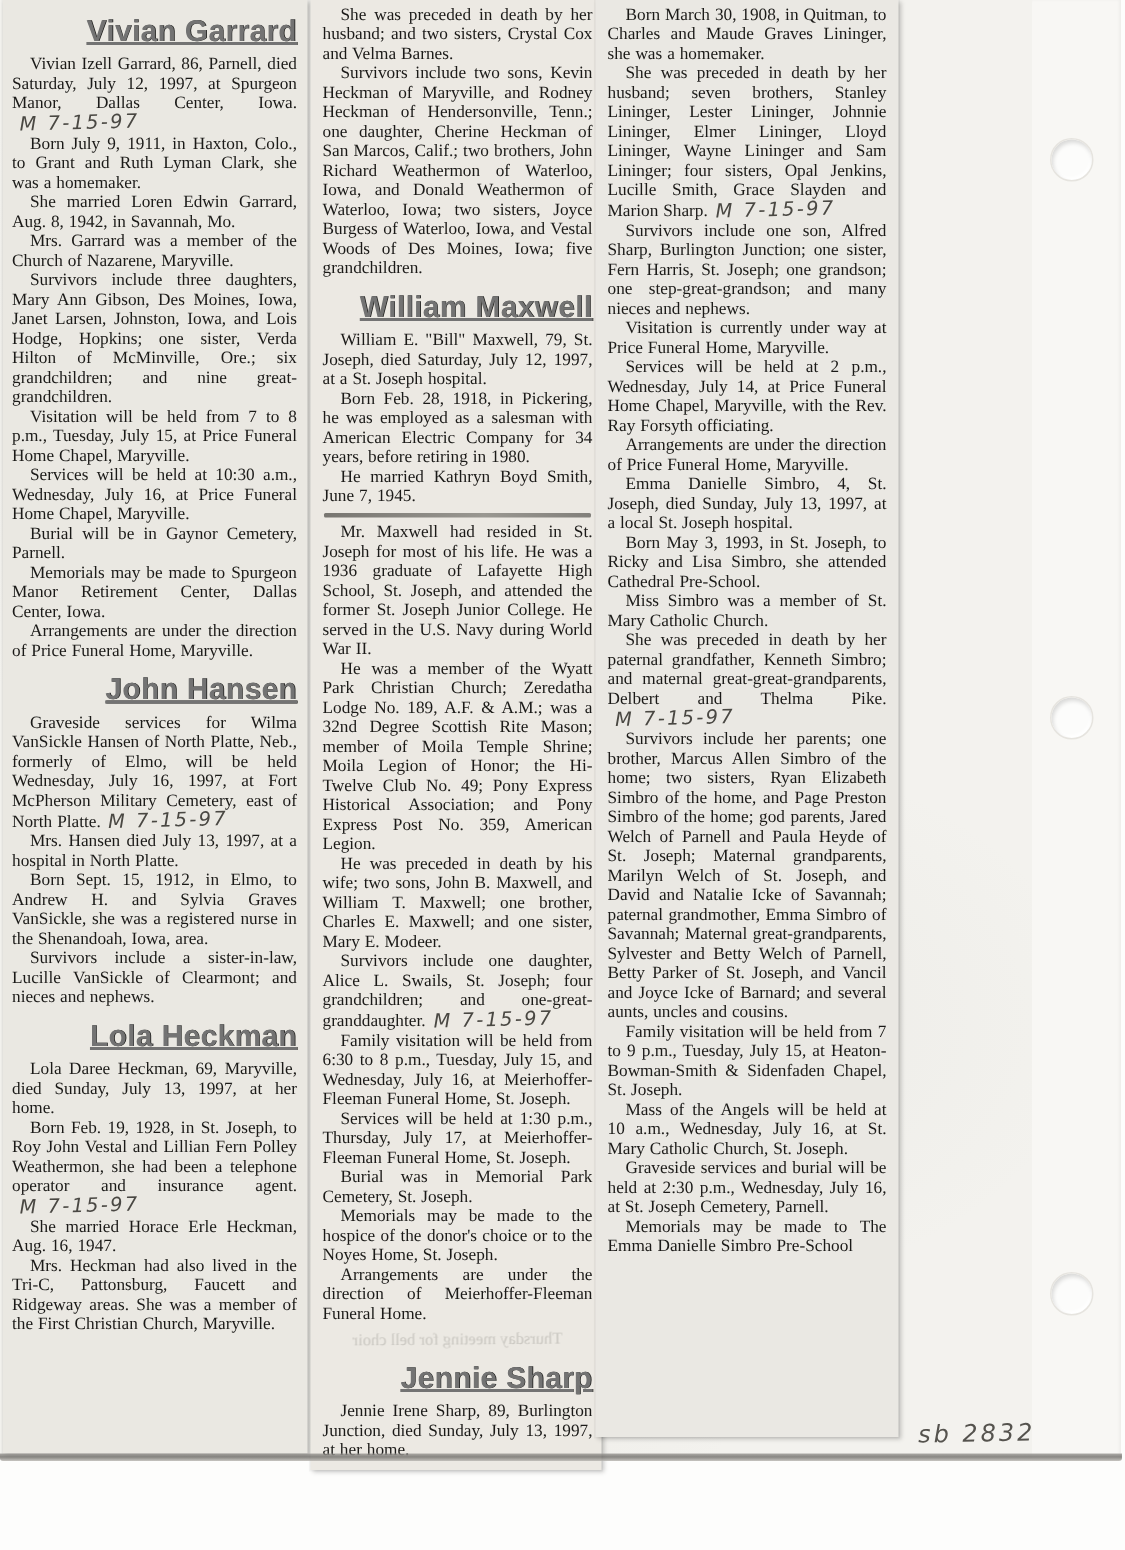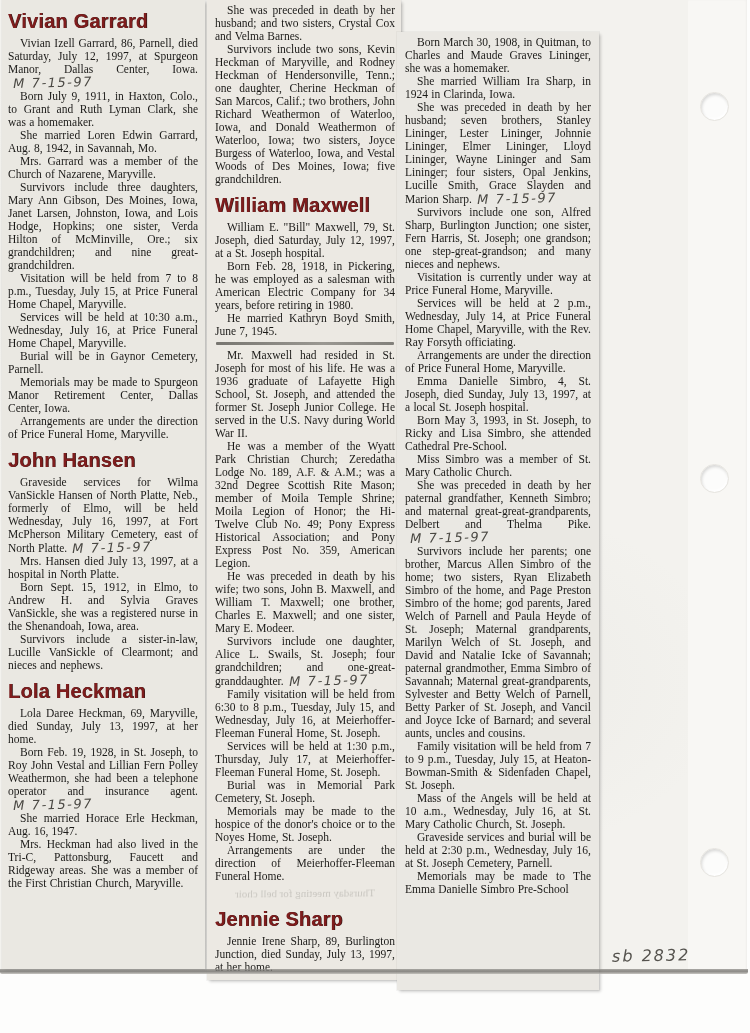--- a/index.html
+++ b/index.html
@@ -35,31 +35,32 @@
   }
   .hole.h1{top:92px}.hole.h2{top:464px}.hole.h3{top:848px}
   
   .col{
     position:absolute;top:0;
     background:#ebe9e3;
     box-shadow:1.5px 1.5px 3px rgba(0,0,0,0.22), 0 0 0 1px rgba(0,0,0,0.03);
   }
   .col1{left:2px;width:203px;min-height:969px;padding:2px 7px 6px 6px;box-sizing:border-box;background:#eae8e2;}
   .col2{left:207px;width:194px;min-height:960px;padding:4px 6px 6px 8px;box-sizing:border-box;background:#ece9e3;}
-  .col3{left:397px;width:202px;min-height:958px;padding:4px 8px 2px 8px;box-sizing:border-box;background:#eae8e3;margin-top:32px;}
+  .col3{left:397px;width:202px;min-height:958px;padding:4px 8px 2px 8px;box-sizing:border-box;background:#eae8e3;}
   .body-para{
     margin:0;text-align:justify;text-indent:12px;
     font:11.5px/13px "Liberation Serif", serif;
     color:#1b1a18;word-spacing:0.4px;
   }
   .headline{
-    text-align:left;
+    text-align:right;
     font:bold 20px/25px "Liberation Sans", sans-serif;
-    color:#7f1d1d;margin:7px 0 3px;letter-spacing:0.2px;
+    color:#737373;margin:7px 0 3px;letter-spacing:0.2px;
     text-shadow:0.4px 0 0 #161614;
+    text-decoration:underline;
   }
   .hand{
     font-family:"DejaVu Sans", sans-serif;font-style:italic;
     font-size:13px;letter-spacing:1.5px;color:#4a4843;
     white-space:nowrap;display:inline-block;transform:rotate(-1.5deg);
     text-indent:0;margin-left:5px;
   }
   .seam{
     height:3px;margin:4px 1px;border-radius:1px;
     background:linear-gradient(90deg,#63615c,#8b8983 60%,#6f6d68);
@@ -125,21 +126,20 @@
       <p class="body-para">Services will be held at 1:30 p.m., Thursday, July 17, at Meierhoffer-Fleeman Funeral Home, St. Joseph.</p>
       <p class="body-para">Burial was in Memorial Park Cemetery, St. Joseph.</p>
       <p class="body-para">Memorials may be made to the hospice of the donor's choice or to the Noyes Home, St. Joseph.</p>
       <p class="body-para">Arrangements are under the direction of Meierhoffer-Fleeman Funeral Home.</p>
       <p class="ghost">Thursday meeting for bell choir</p>
       <div class="headline">Jennie Sharp</div>
       <p class="body-para">Jennie Irene Sharp, 89, Burlington Junction, died Sunday, July 13, 1997, at her home.</p>
     </div>
   <div class="col col3">
       <p class="body-para">Born March 30, 1908, in Quitman, to Charles and Maude Graves Lininger, she was a homemaker.</p>
-      <p class="body-para">She married William Ira Sharp, in 1924 in Clarinda, Iowa.</p>
       <p class="body-para">She was preceded in death by her husband; seven brothers, Stanley Lininger, Lester Lininger, Johnnie Lininger, Elmer Lininger, Lloyd Lininger, Wayne Lininger and Sam Lininger; four sisters, Opal Jenkins, Lucille Smith, Grace Slayden and Marion Sharp.<span class="hand">M 7-15-97</span></p>
       <p class="body-para">Survivors include one son, Alfred Sharp, Burlington Junction; one sister, Fern Harris, St. Joseph; one grandson; one step-great-grandson; and many nieces and nephews.</p>
       <p class="body-para">Visitation is currently under way at Price Funeral Home, Maryville.</p>
       <p class="body-para">Services will be held at 2 p.m., Wednesday, July 14, at Price Funeral Home Chapel, Maryville, with the Rev. Ray Forsyth officiating.</p>
       <p class="body-para">Arrangements are under the direction of Price Funeral Home, Maryville.</p>
       <p class="body-para">Emma Danielle Simbro, 4, St. Joseph, died Sunday, July 13, 1997, at a local St. Joseph hospital.</p>
       <p class="body-para">Born May 3, 1993, in St. Joseph, to Ricky and Lisa Simbro, she attended Cathedral Pre-School.</p>
       <p class="body-para">Miss Simbro was a member of St. Mary Catholic Church.</p>
       <p class="body-para">She was preceded in death by her paternal grandfather, Kenneth Simbro; and maternal great-great-grandparents, Delbert and Thelma Pike.<span class="hand">M 7-15-97</span></p>
       <p class="body-para">Survivors include her parents; one brother, Marcus Allen Simbro of the home; two sisters, Ryan Elizabeth Simbro of the home, and Page Preston Simbro of the home; god parents, Jared Welch of Parnell and Paula Heyde of St. Joseph; Maternal grandparents, Marilyn Welch of St. Joseph, and David and Natalie Icke of Savannah; paternal grandmother, Emma Simbro of Savannah; Maternal great-grandparents, Sylvester and Betty Welch of Parnell, Betty Parker of St. Joseph, and Vancil and Joyce Icke of Barnard; and several aunts, uncles and cousins.</p>

